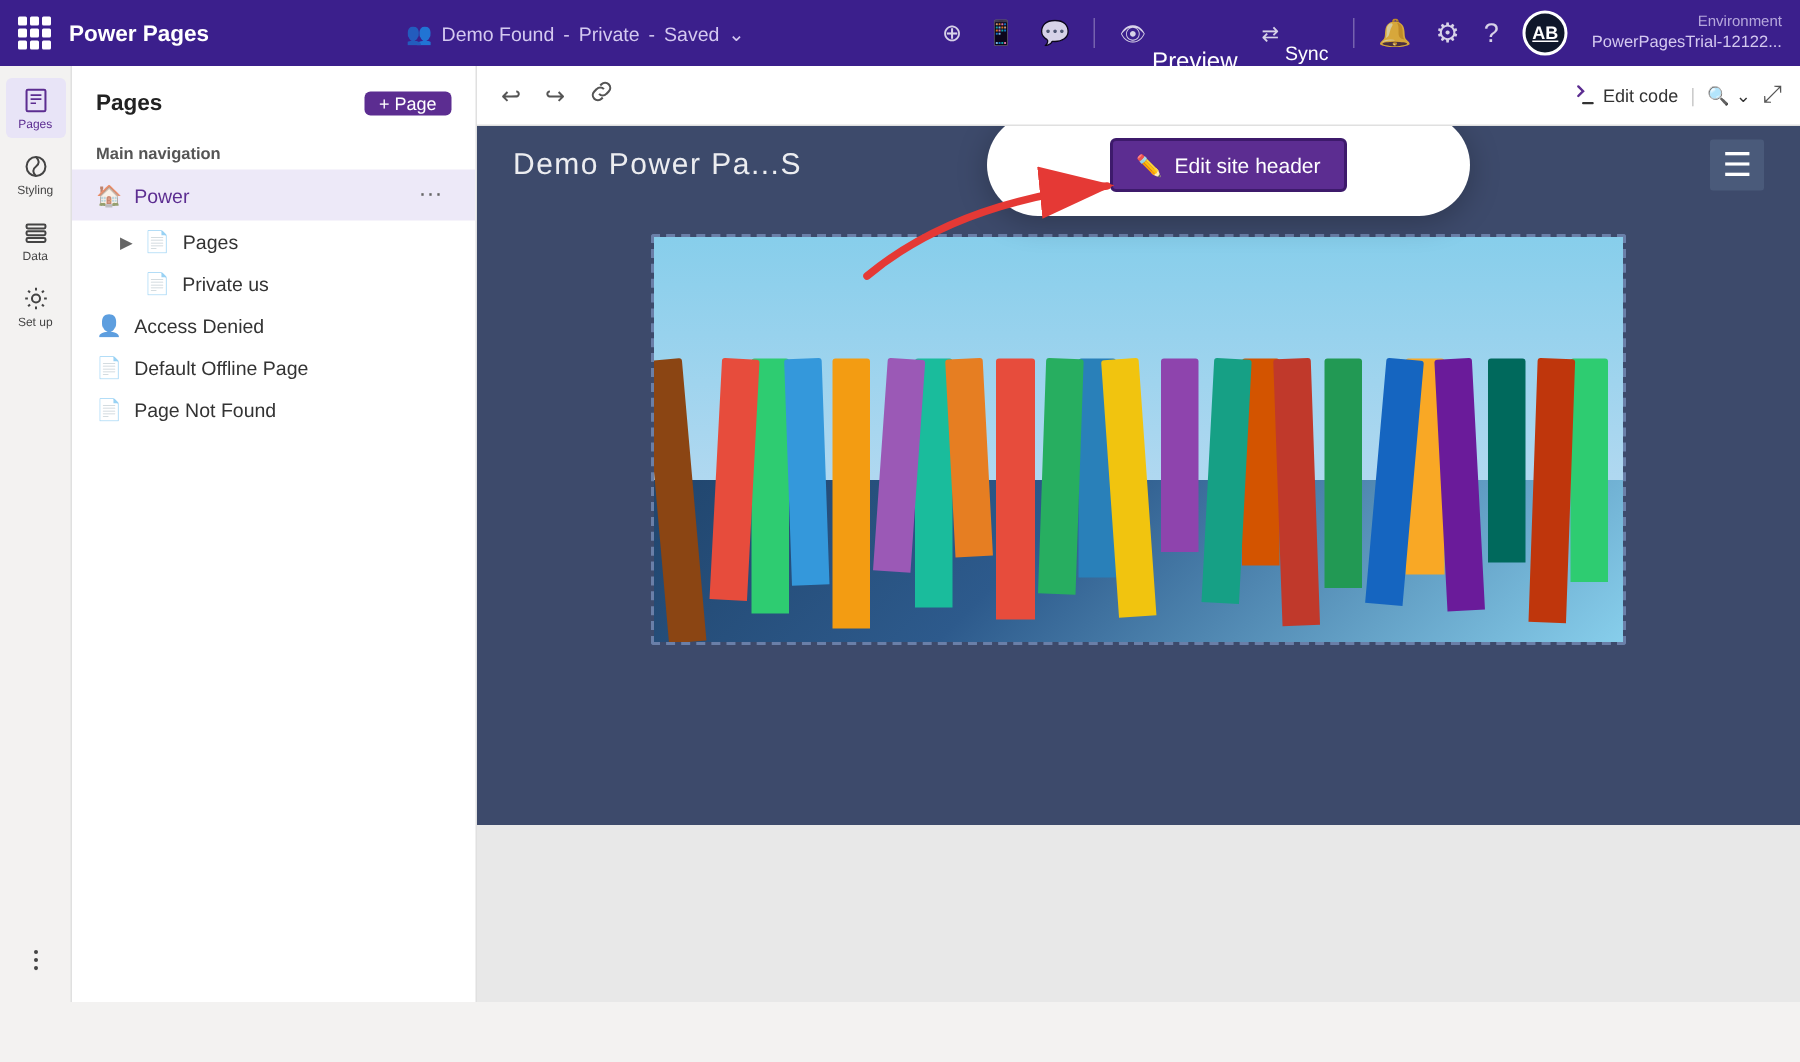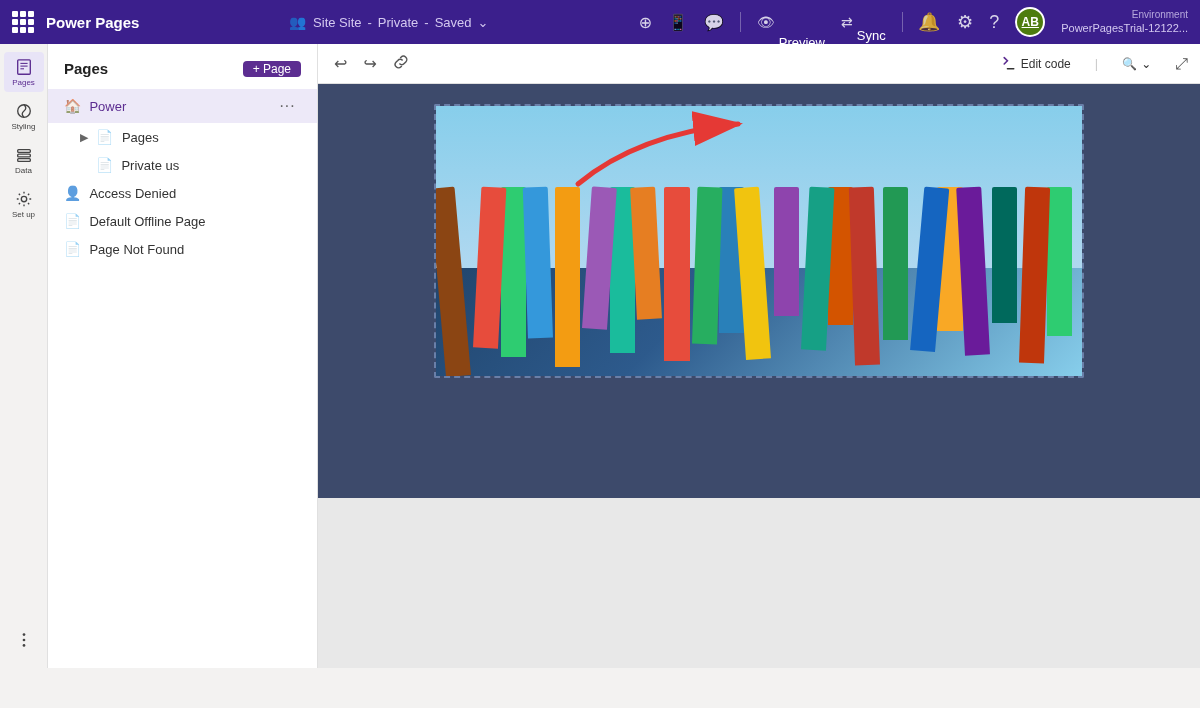--- a/index.html
+++ b/index.html
@@ -7,21 +7,21 @@
 
     
     .top-bar {
       display: flex; align-items: center; background: #3b1f8c; height: 44px; padding: 0 12px; color: white; justify-content: space-between;
     }
     .top-bar-left { display: flex; align-items: center; gap: 12px; }
     .top-bar-logo { display: flex; align-items: center; gap: 8px; font-weight: 600; font-size: 15px; color: white; }
     .grid-icon { display: grid; grid-template-columns: repeat(3,6px); gap: 2px; }
     .grid-dot { width: 6px; height: 6px; background: white; border-radius: 1px; }
     .top-bar-right { display: flex; align-items: center; gap: 16px; }
-    .avatar { width: 30px; height: 30px; border-radius: 50%; background: #4d7c0f; border: 2px solid white; display: flex; align-items: center; justify-content: center; font-weight: 700; font-size: 12px; color: white; text-decoration: underline; }
+    .avatar { width: 30px; height: 30px; border-radius: 50%; background: #0f172a; border: 2px solid white; display: flex; align-items: center; justify-content: center; font-weight: 700; font-size: 12px; color: white; text-decoration: underline; }
     .env-info { text-align: right; font-size: 11px; color: #d4c9f0; line-height: 1.3; }
     .env-label { font-size: 10px; opacity: 0.8; }
 
     
     .main-layout { display: flex; height: calc(708px - 84px); }
 
     
     .icon-bar {
       width: 48px; background: #f3f2f1; border-right: 1px solid #e0e0e0; display: flex; flex-direction: column; align-items: center; padding-top: 8px; gap: 4px;
     }
@@ -50,21 +50,21 @@
     .chevron { font-size: 11px; color: #666; }
 
     
     .content-area { flex: 1; background: #e8e8e8; overflow: hidden; position: relative; }
 
     
     .editor-toolbar {
       display: flex; align-items: center; justify-content: space-between; background: white; height: 40px; padding: 0 12px; border-bottom: 1px solid #e0e0e0;
     }
     .toolbar-left { display: flex; align-items: center; gap: 8px; }
-    .toolbar-right { display: flex; align-items: center; gap: 24px; }
+    .toolbar-right { display: flex; align-items: center; gap: 8px; }
     .tool-btn { background: none; border: none; cursor: pointer; color: #555; font-size: 16px; padding: 4px; border-radius: 3px; }
     .edit-code-btn { display: flex; align-items: center; gap: 4px; font-size: 12px; color: #333; cursor: pointer; border: none; background: none; }
     .zoom-ctrl { display: flex; align-items: center; gap: 4px; font-size: 12px; color: #333; }
     .expand-btn { background: none; border: none; cursor: pointer; color: #555; font-size: 16px; }
 
     
     .site-preview { position: relative; width: 100%; height: calc(100% - 40px); overflow: hidden; }
     .site-header-bar {
       background: #3d4a6b; height: 52px; display: flex; align-items: center; justify-content: space-between; padding: 0 24px; position: relative;
     }
@@ -114,35 +114,35 @@
       <div class="grid-dot"></div>
         <div class="grid-dot"></div>
         <div class="grid-dot"></div>
     </div>
     <div class="top-bar-logo">
       <span>Power Pages</span>
     </div>
   </div>
   <div style="display:flex;align-items:center;gap:6px;">
     <span style="font-size:14px;opacity:0.7;">👥</span>
-    <span style="color:#d4c9f0;font-size:13px;">Site Site</span>
+    <span style="color:#d4c9f0;font-size:13px;">Demo Found</span>
     <span style="color:#d4c9f0;font-size:13px;">-</span>
     <span style="color:#d4c9f0;font-size:13px;">Private</span>
     <span style="color:#d4c9f0;font-size:13px;">-</span>
     <span style="color:#d4c9f0;font-size:13px;">Saved</span>
     <span style="color:#d4c9f0;font-size:13px;">⌄</span>
   </div>
   <div class="top-bar-right">
     <span style="font-size:16px;color:white;opacity:0.8;cursor:pointer;">⊕</span>
     <span style="font-size:16px;color:white;opacity:0.8;cursor:pointer;">📱</span>
     <span style="font-size:16px;color:white;opacity:0.8;cursor:pointer;">💬</span>
     <div style="width:1px;height:20px;background:rgba(255,255,255,0.3);"></div>
     <div style="display:flex;align-items:center;gap:4px;cursor:pointer;">
       <span style="font-size:14px;color:white;opacity:0.8;">👁</span>
-      <span style="color:white;font-size:13px;margin-top:40px;">Preview</span>
+      <span style="color:white;font-size:16px;margin-top:40px;">Preview</span>
     </div>
     <div style="display:flex;align-items:center;gap:4px;cursor:pointer;">
       <span style="font-size:14px;color:white;opacity:0.8;">⇄</span>
       <span style="color:white;font-size:13px;margin-top:27px;">Sync</span>
     </div>
     <div style="width:1px;height:20px;background:rgba(255,255,255,0.3);"></div>
     <span style="font-size:18px;color:white;opacity:0.8;cursor:pointer;">🔔</span>
     <span style="font-size:18px;color:white;opacity:0.8;cursor:pointer;">⚙</span>
     <span style="font-size:18px;color:white;opacity:0.8;cursor:pointer;">?</span>
     <div class="avatar">AB</div>
@@ -195,20 +195,21 @@
         </svg>
     </div>
   </div>
 
   <div class="sidebar">
     <div class="sidebar-header">
       <span class="sidebar-title">Pages</span>
       <button class="add-page-btn">+ Page</button>
     </div>
 
+    <div class="nav-section-title">Main navigation</div>
 
     <div class="nav-item active">
       <span class="nav-icon">🏠</span>
       <span>Power</span>
       <span class="more-btn dots-menu">···</span>
     </div>
 
     <div class="nav-item nav-item-indent">
       <span class="chevron">▶</span>
       <span class="nav-icon">📄</span>
@@ -262,20 +263,31 @@
         <div class="zoom-ctrl">
           <span>🔍</span>
           <span style="font-size:12px;">⌄</span>
         </div>
         <button class="expand-btn">⤢</button>
       </div>
     </div>
 
     <div class="site-preview">
 
+      <div class="site-header-bar" style="position:relative;">
+        <div class="site-title">Demo Power Pa...S</div>
+        <button class="hamburger">☰</button>
+
+        <div class="edit-header-tooltip" style="position:absolute;top:50%;right:220px;transform:translateY(-50%);z-index:20;">
+          <button class="edit-header-btn">
+            <span>✏️</span>
+            <span>Edit site header</span>
+          </button>
+        </div>
+      </div>
 
       <svg style="position:absolute;top:10px;left:200px;width:300px;height:100px;z-index:30;pointer-events:none;" viewBox="0 0 300 100">
         <defs>
           <marker id="arrowhead" markerWidth="10" markerHeight="7" refX="9" refY="3.5" orient="auto">
             <polygon points="0 0, 10 3.5, 0 7" fill="#e53935"></polygon>
           </marker>
         </defs>
         <path d="M 60 90 Q 120 40 220 30" stroke="#e53935" stroke-width="5" fill="none" marker-end="url(#arrowhead)" stroke-linecap="round"></path>
       </svg>
 

